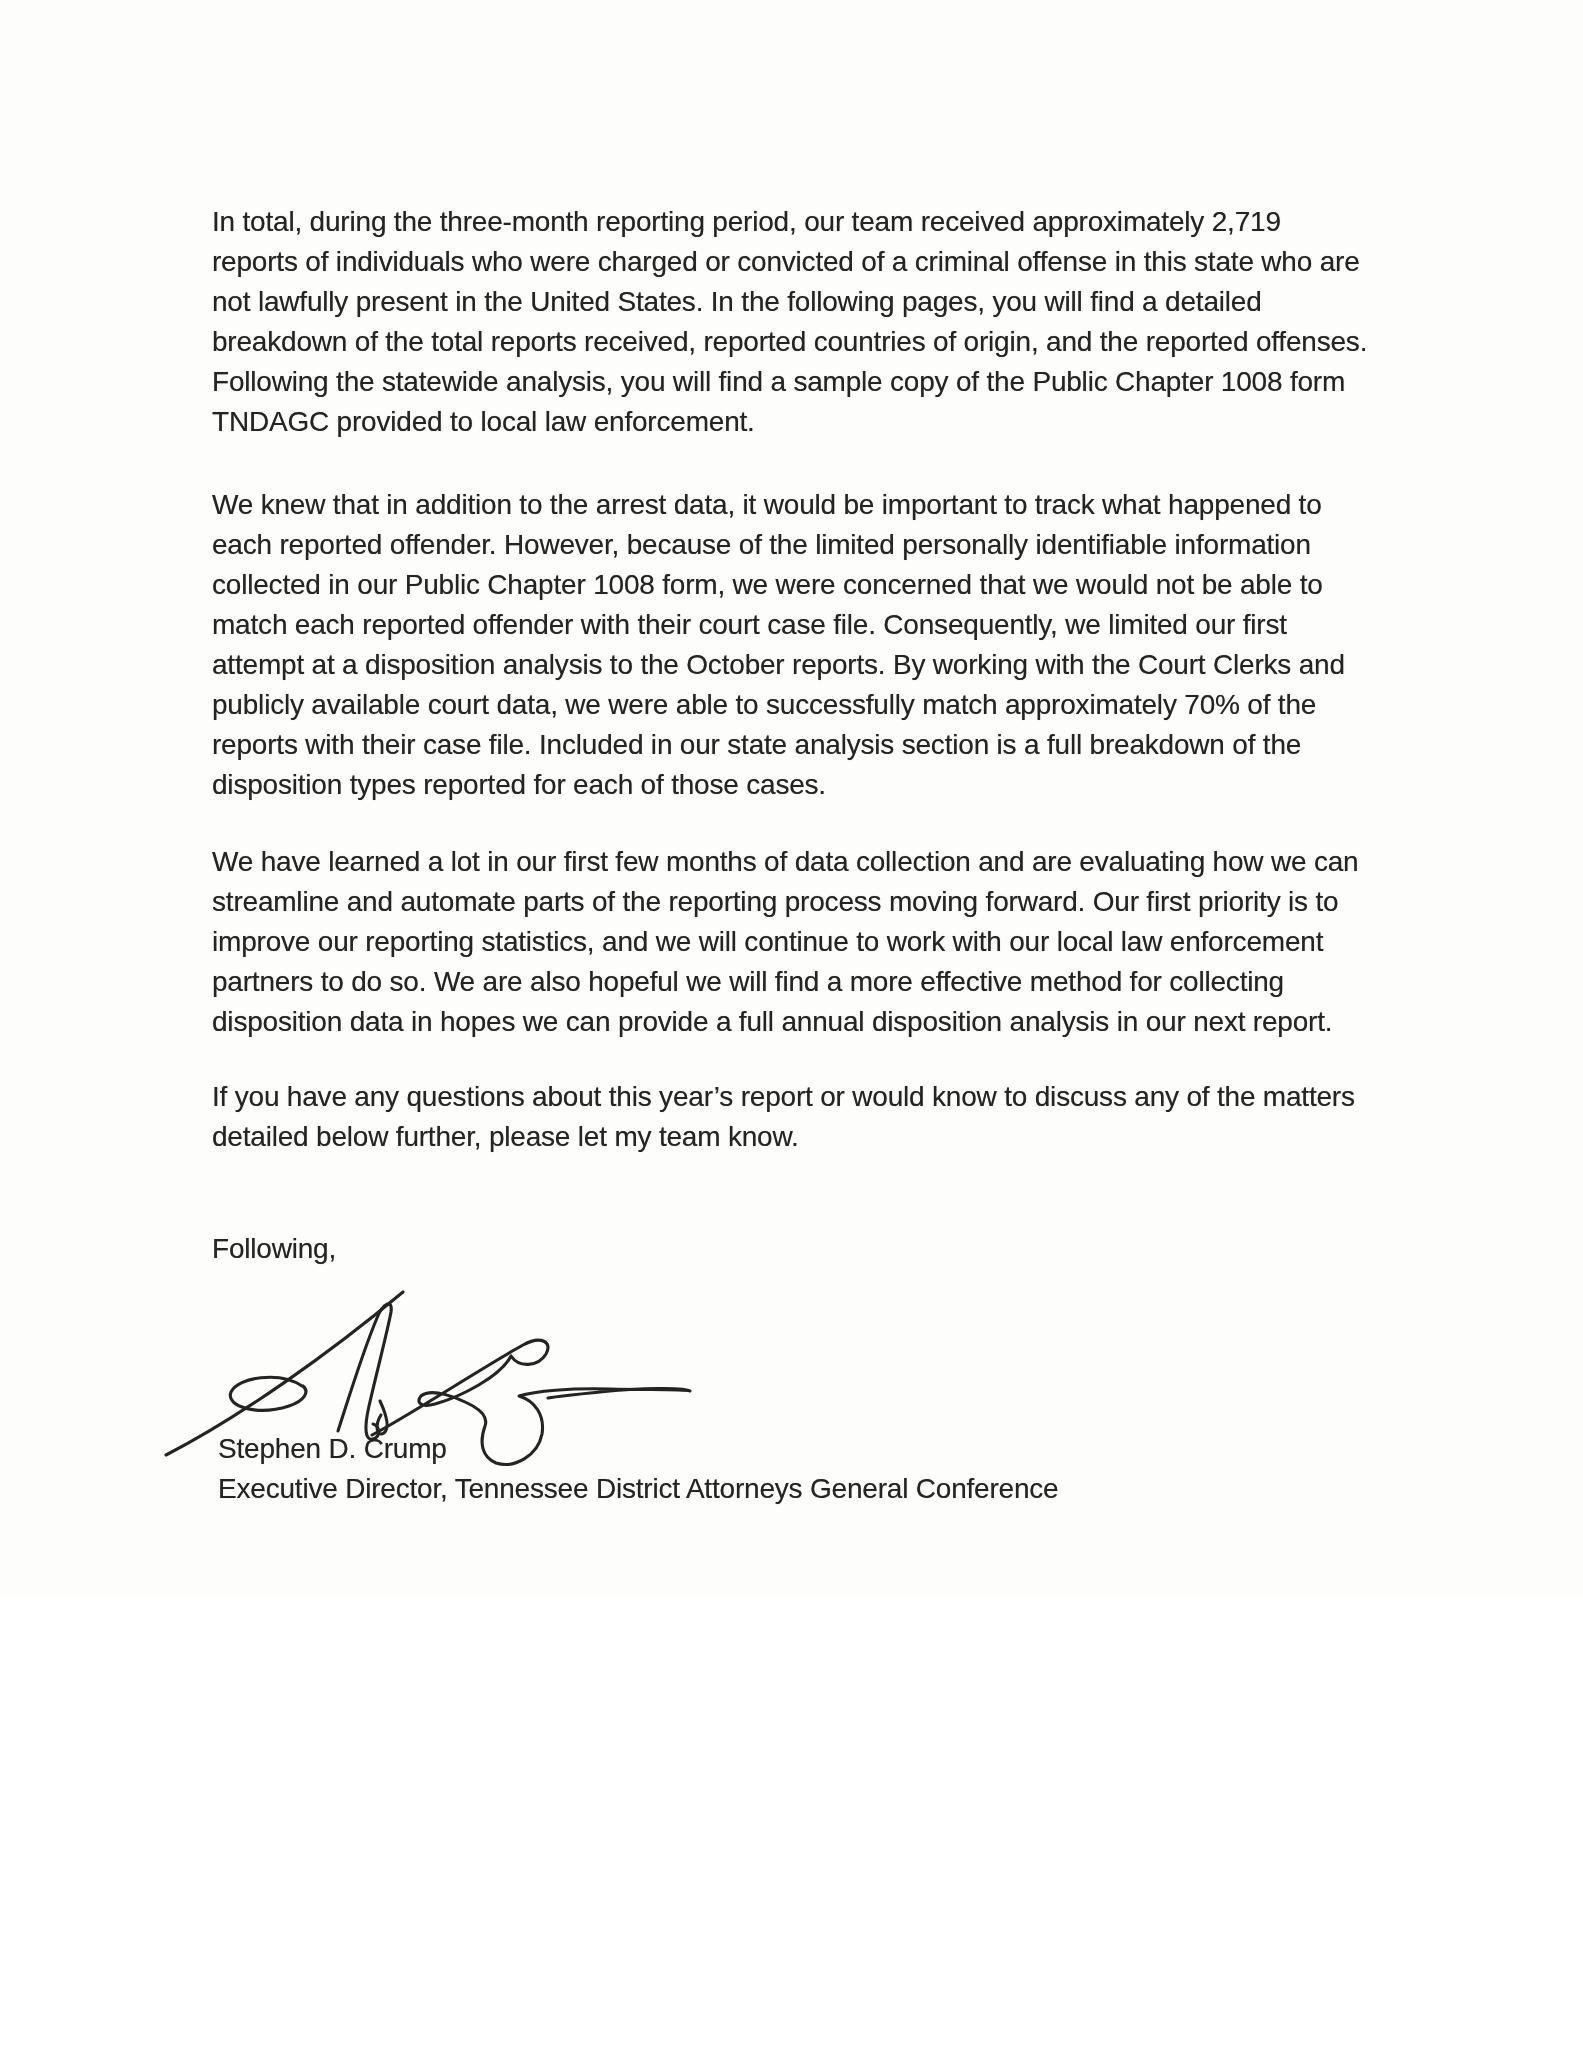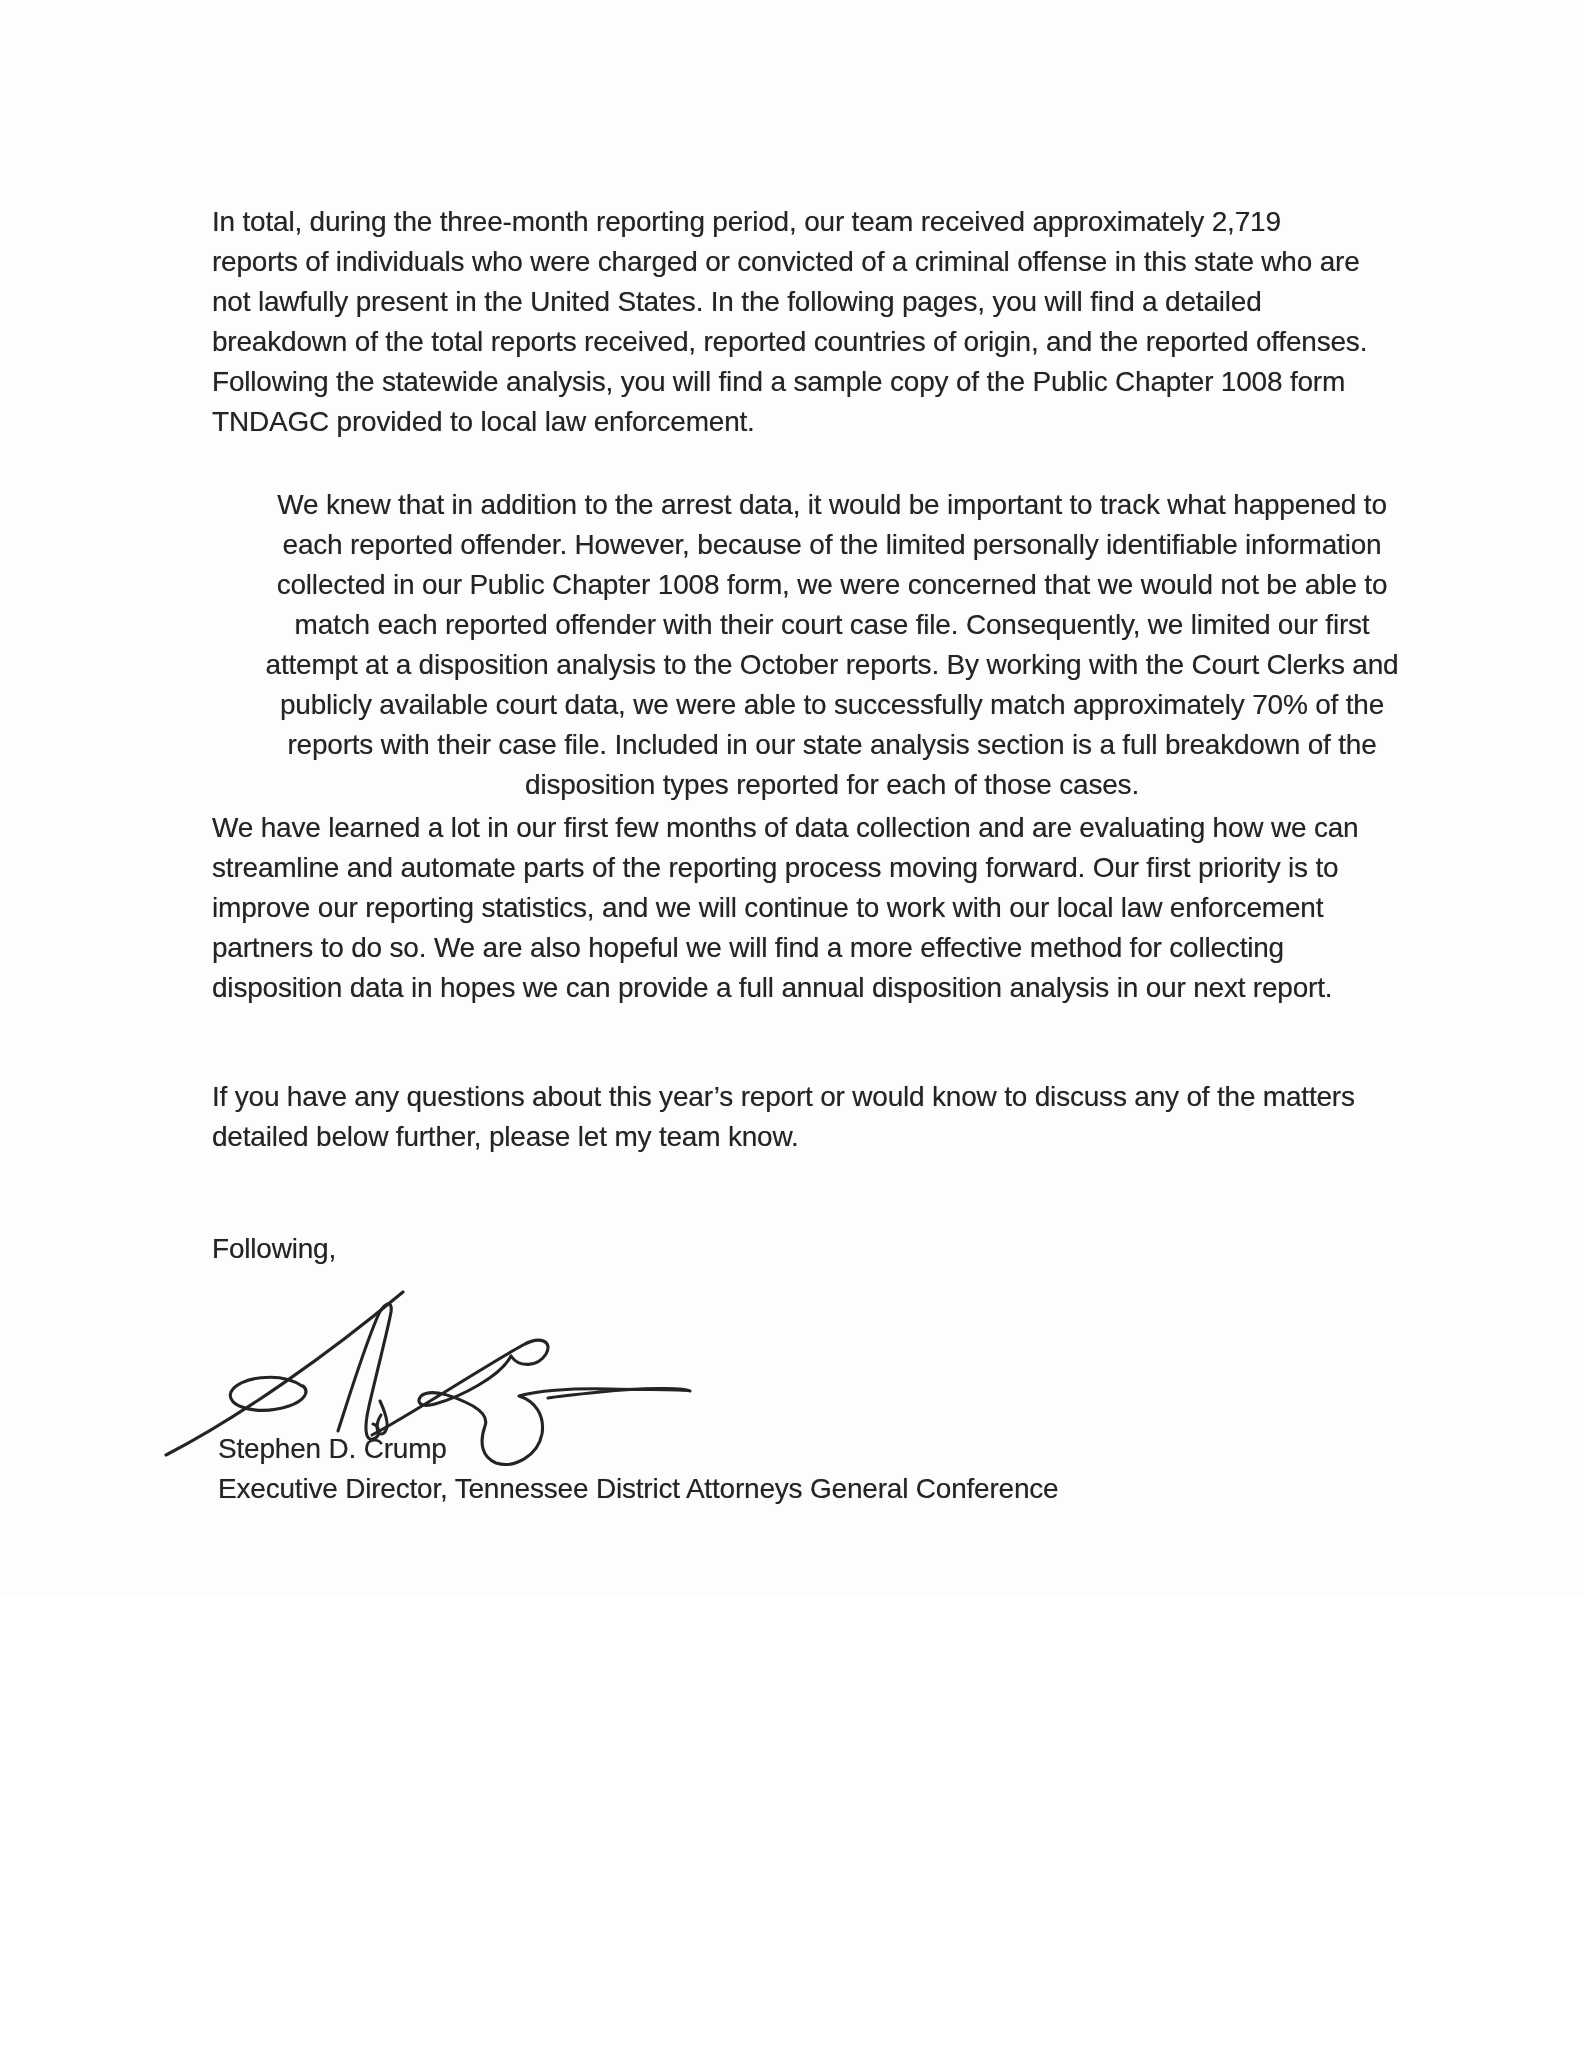--- a/index.html
+++ b/index.html
@@ -15,22 +15,22 @@
     position:absolute;
     left:212px;
     width:1240px;
     font-size:28px;
     line-height:40px;
     letter-spacing:-0.2px;
     white-space:pre-line;
     text-shadow:0 0 0.7px rgba(30,30,30,0.5);
   }
   .p1{top:202px;}
-  .p2{top:485px;text-align:center;}
-  .p3{top:808px;}
+  .p2{top:485px;}
+  .p3{top:842px;}
   .p4{top:1077px;}
   .closing{top:1229px;}
   .signer-block{
     position:absolute;
     left:218px;top:1429px;
     width:1240px;
     font-size:28px;line-height:40px;letter-spacing:-0.2px;
     text-shadow:0 0 0.7px rgba(30,30,30,0.5);
   }
   .signature-svg{

